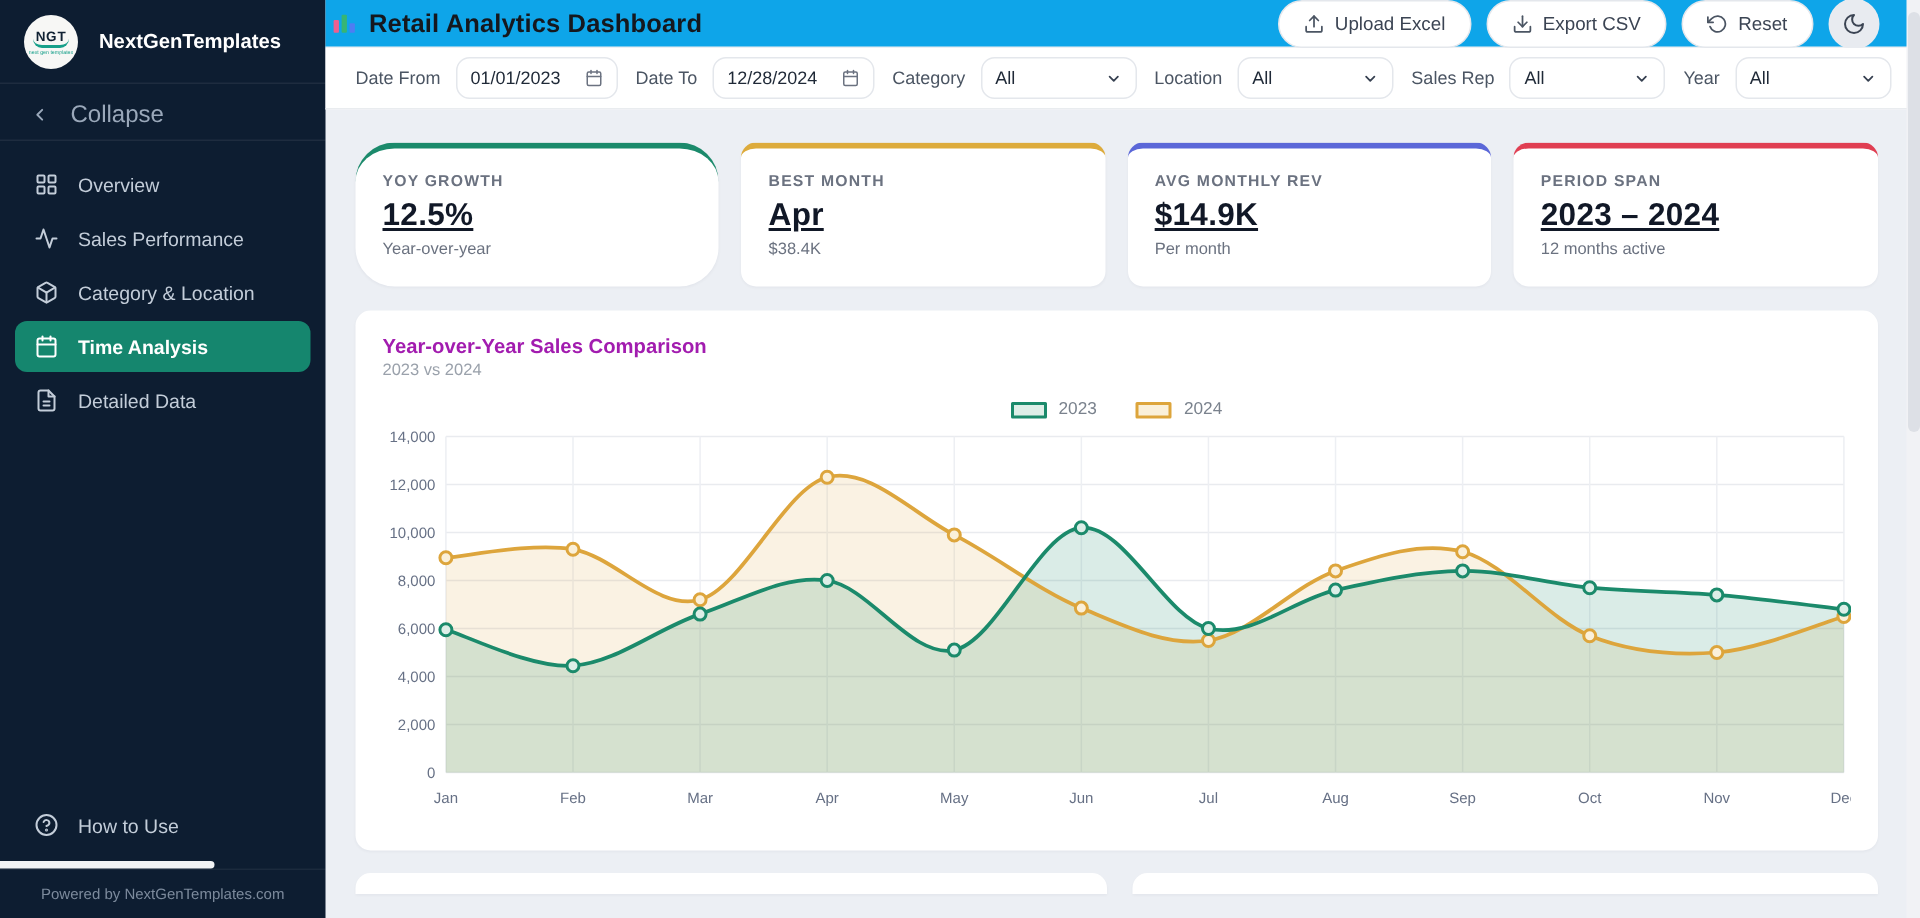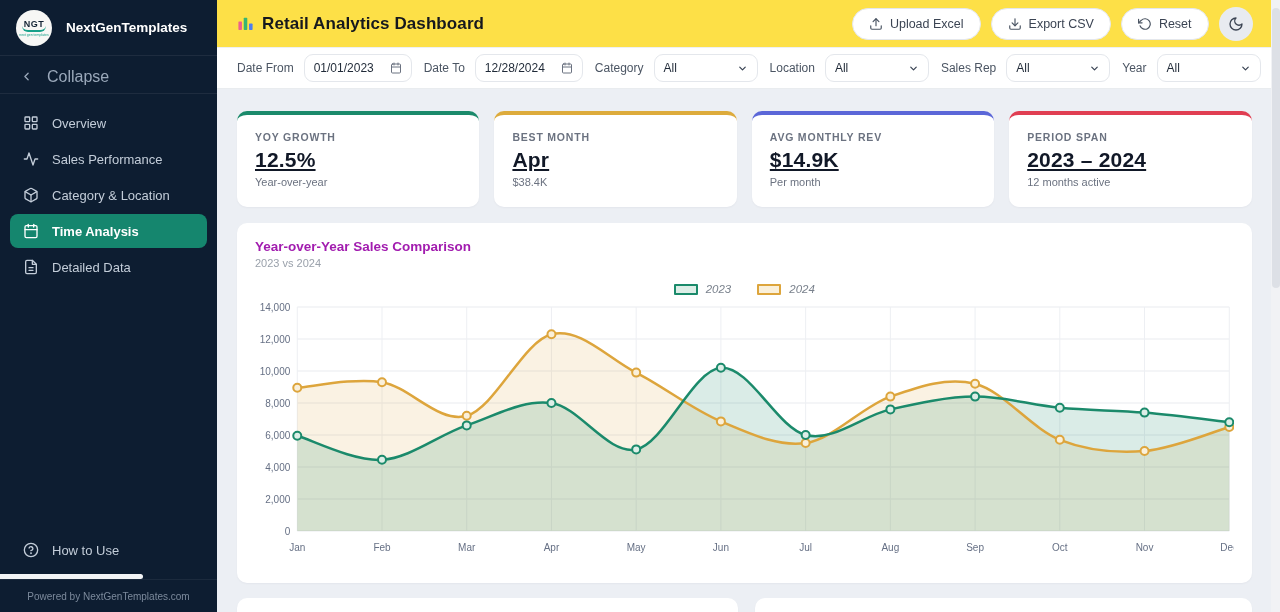--- a/index.html
+++ b/index.html
@@ -18,21 +18,21 @@
   .nav-item { display:flex; align-items:center; gap:13px; padding:9px 13px; border-radius:8px; font-size:13px; color:#c3cdd9; cursor:pointer; }
   .nav-item svg { flex-shrink:0; }
   .nav-item.active { background:#15866e; color:#fff; font-weight:bold; }
   .sidebar-spacer { flex:1; }
   .help-row { display:flex; align-items:center; gap:13px; padding:9px 23px; font-size:13px; color:#c3cdd9; margin-bottom:12px; cursor:pointer; }
   .hscroll-thumb { position:absolute; left:0; bottom:33px; width:143px; height:5px; background:#f2f4f6; border-radius:0 3px 3px 0; }
   .sidebar-footer { height:33px; border-top:1px solid rgba(255,255,255,.06); display:flex; align-items:center; justify-content:center; font-size:10px; color:#7c8a9c; }
 
   
   .main { flex:1; display:flex; flex-direction:column; position:relative; }
-  .topbar { height:48px; background:#fde047; border-bottom:1px solid #eef0f3; display:flex; align-items:center; padding:0 28px 0 20px; }
+  .topbar { height:32px; background:#0ea5e9; border-bottom:1px solid #eef0f3; display:flex; align-items:center; padding:0 28px 0 4px; }
   .page-title-wrap { display:flex; align-items:center; gap:8px; }
   .page-title { font-size:17px; font-weight:bold; color:#15181e; letter-spacing:.1px; }
   .topbar-actions { margin-left:auto; display:flex; align-items:center; gap:10px; }
   .pill-btn { display:flex; align-items:center; gap:7px; border:1px solid #e4e7ec; background:#fff; border-radius:18px; padding:8px 16px; font-size:12.5px; color:#3b4453; font-family:inherit; cursor:pointer; }
   .pill-btn svg { stroke:#4b5563; }
   .moon-btn { width:34px; height:34px; border-radius:50%; background:#e8ebf0; border:none; display:flex; align-items:center; justify-content:center; cursor:pointer; }
 
   .filterbar { height:41px; background:#fff; border-bottom:1px solid #e9ecef; display:flex; align-items:center; gap:12px; padding:0 20px; }
   .filter-group { display:flex; align-items:center; gap:10px; }
   .filter-label { font-size:12px; color:#4b5563; white-space:nowrap; }
@@ -45,21 +45,21 @@
   .kpi-label { font-size:10.5px; letter-spacing:.8px; color:#6b7280; font-weight:bold; }
   .kpi-value { font-size:21px; font-weight:bold; color:#111827; margin-top:5px; letter-spacing:.2px;text-decoration:underline; }
   .kpi-sub { font-size:11px; color:#6b7280; margin-top:4px; }
 
   .chart-card { background:#fff; border-radius:10px; height:360px; padding:16px 18px; box-shadow:0 1px 2px rgba(16,24,40,.04); }
   .chart-title { font-size:13.5px; font-weight:bold; color:#a21caf; }
   .chart-subtitle { font-size:11px; color:#9aa1ab; margin-top:3px; }
   .chart-legend { display:flex; justify-content:center; gap:26px; margin:14px 0 2px; }
   .legend-item { display:flex; align-items:center; gap:8px; cursor:pointer; }
   .legend-swatch { width:24px; height:11px; border:2px solid #888; background:#eee; border-radius:1px; }
-  .legend-label { font-size:11.5px; color:#7a828d;font-style:italic; }
+  .legend-label { font-size:11.5px; color:#7a828d; }
   .chart-canvas { width:100%; }
 
   .bottom-row { display:flex; gap:17px; margin-top:15px; }
   .bottom-card { background:#fff; border-radius:10px 10px 0 0; height:14px; box-shadow:0 1px 2px rgba(16,24,40,.04); }
   .bottom-card.left { width:501px; }
   .bottom-card.right { flex:1; }
 
   .vscroll { position:absolute; right:0; top:0; width:10px; height:612px; background:#f1f2f5; }
   .vscroll-thumb { position:absolute; right:1px; top:8px; width:8px; height:280px; border-radius:4px; background:#dde0e6; }
 </style>
@@ -244,21 +244,21 @@
         <svg width="11" height="11" viewBox="0 0 24 24" fill="none" stroke="#374151" stroke-width="2.6" stroke-linecap="round" stroke-linejoin="round">
             <polyline points="6 9 12 15 18 9"></polyline>
           </svg>
       </div>
     </div>
   </div>
 
   <div class="content">
 
     <div class="kpi-row">
-      <div class="kpi-card" style="border-top-color: rgb(27, 138, 107);">
+      <div class="kpi-card" style="border-top-color: rgb(27, 138, 107); border-radius: 26px;">
         <div class="kpi-label">YOY GROWTH</div>
         <div class="kpi-value">12.5%</div>
         <div class="kpi-sub">Year-over-year</div>
       </div>
       <div class="kpi-card" style="border-top-color: rgb(221, 171, 60);">
         <div class="kpi-label">BEST MONTH</div>
         <div class="kpi-value">Apr</div>
         <div class="kpi-sub">$38.4K</div>
       </div>
       <div class="kpi-card" style="border-top-color: rgb(91, 103, 216);">

